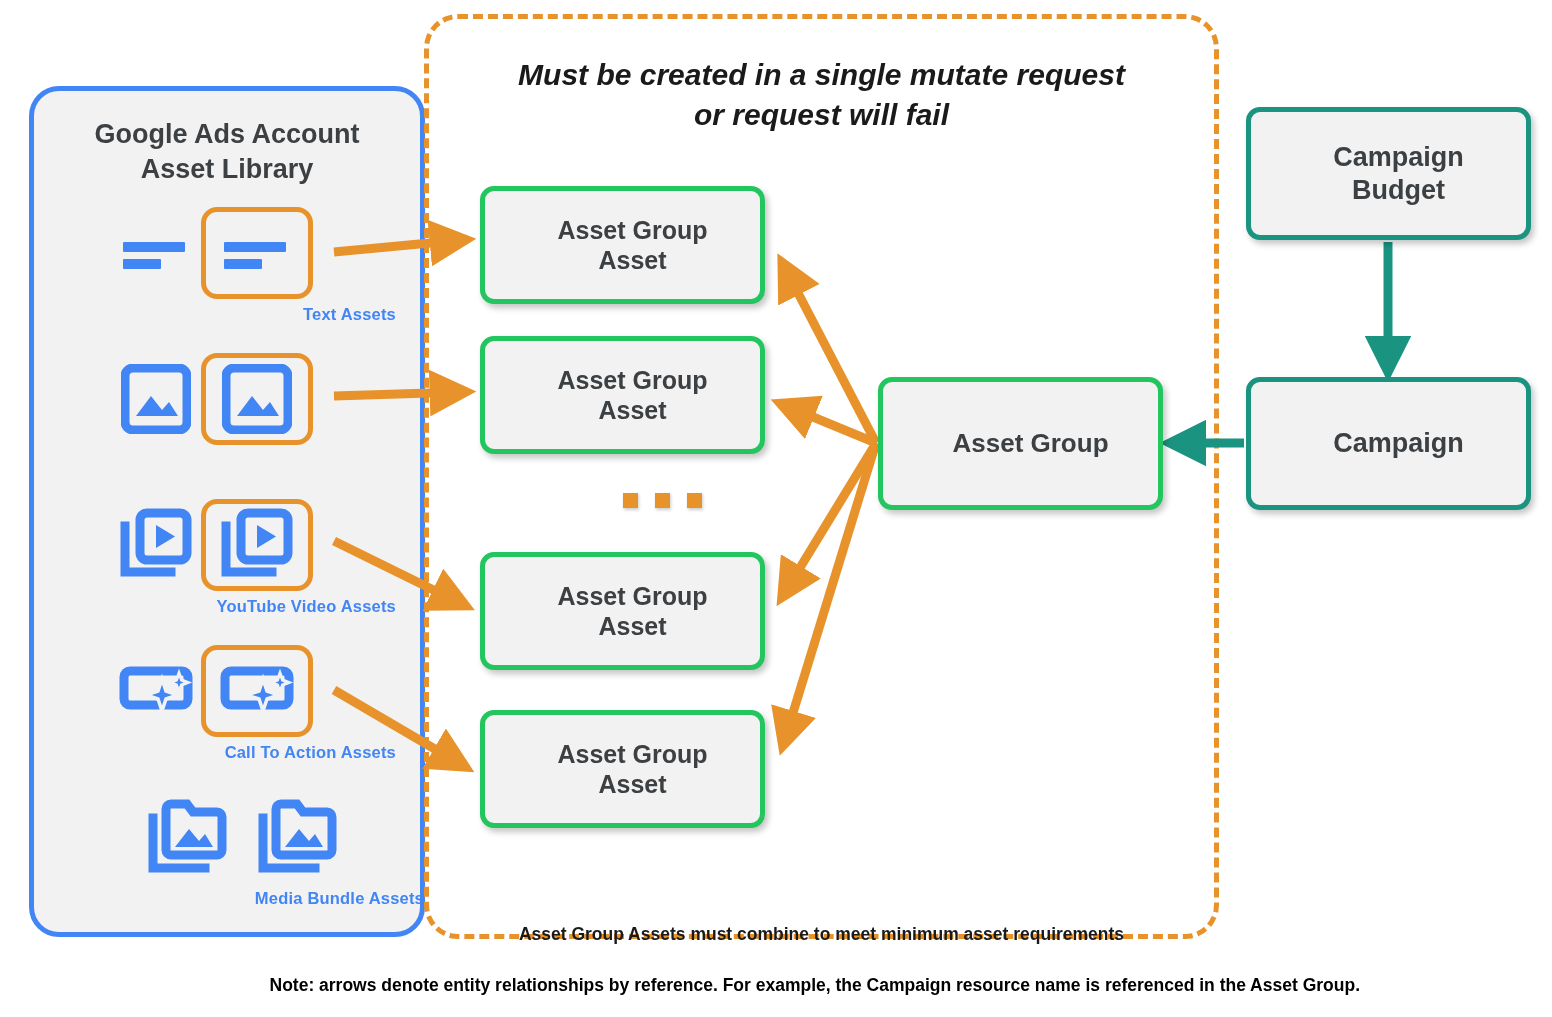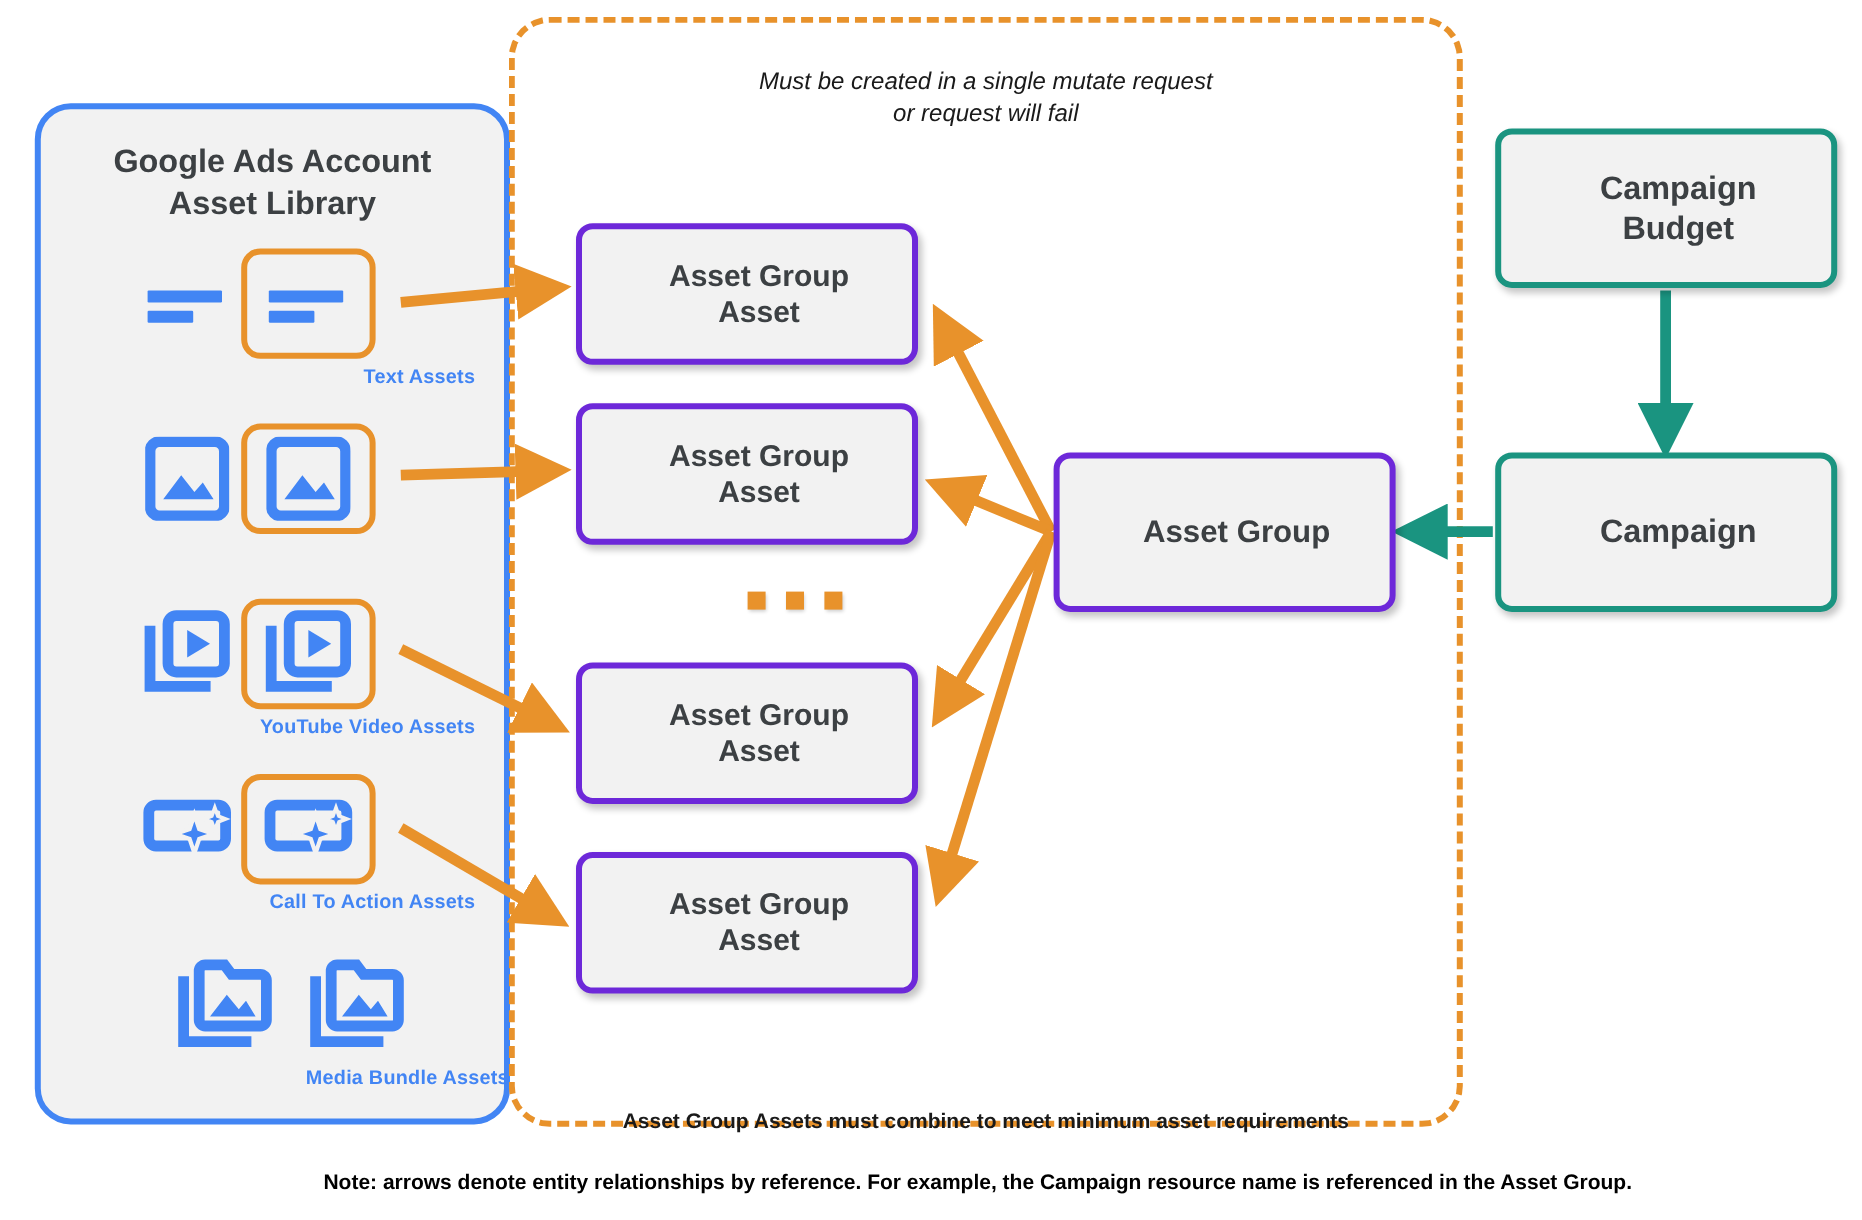--- a/index.html
+++ b/index.html
@@ -35,37 +35,37 @@
   }
 
   
   .mutate-region{
     position:absolute;left:424px;top:14px;width:795px;height:925px;
     border:5px dashed #E8922B;border-radius:34px;box-sizing:border-box;
     background:transparent;
   }
   .mutate-heading{
     position:absolute;left:424px;top:55px;width:795px;text-align:center;
-    font-size:20px;font-weight:normal;font-style:italic;color:#1a1a1a;
+    font-size:30px;font-weight:bold;font-style:italic;color:#1a1a1a;
     line-height:1.33;
   }
   .mutate-footnote{
     position:absolute;left:424px;top:924px;width:795px;text-align:center;
     font-size:17.5px;font-weight:bold;color:#1a1a1a;
   }
 
   
   .node{
     position:absolute;box-sizing:border-box;background:#f2f2f2;
     border-radius:14px;display:flex;align-items:center;justify-content:center;
     text-align:center;color:#3c4043;font-weight:bold;line-height:1.22;
     box-shadow:3px 4px 6px rgba(0,0,0,.23);
     padding-left:20px;
   }
-  .node.orange{border:5px solid #6d28d9;}
+  .node.orange{border:5px solid #22c55e;}
   .node.teal{border:5px solid #1A9480;}
 
   .aga{left:480px;width:285px;height:118px;font-size:25px;}
   .aga1{top:186px;}
   .aga2{top:336px;}
   .aga3{top:552px;}
   .aga4{top:710px;}
 
   .asset-group-node{left:878px;top:377px;width:285px;height:133px;font-size:26px;}
   .campaign-budget-node{left:1246px;top:107px;width:285px;height:133px;font-size:27px;}

